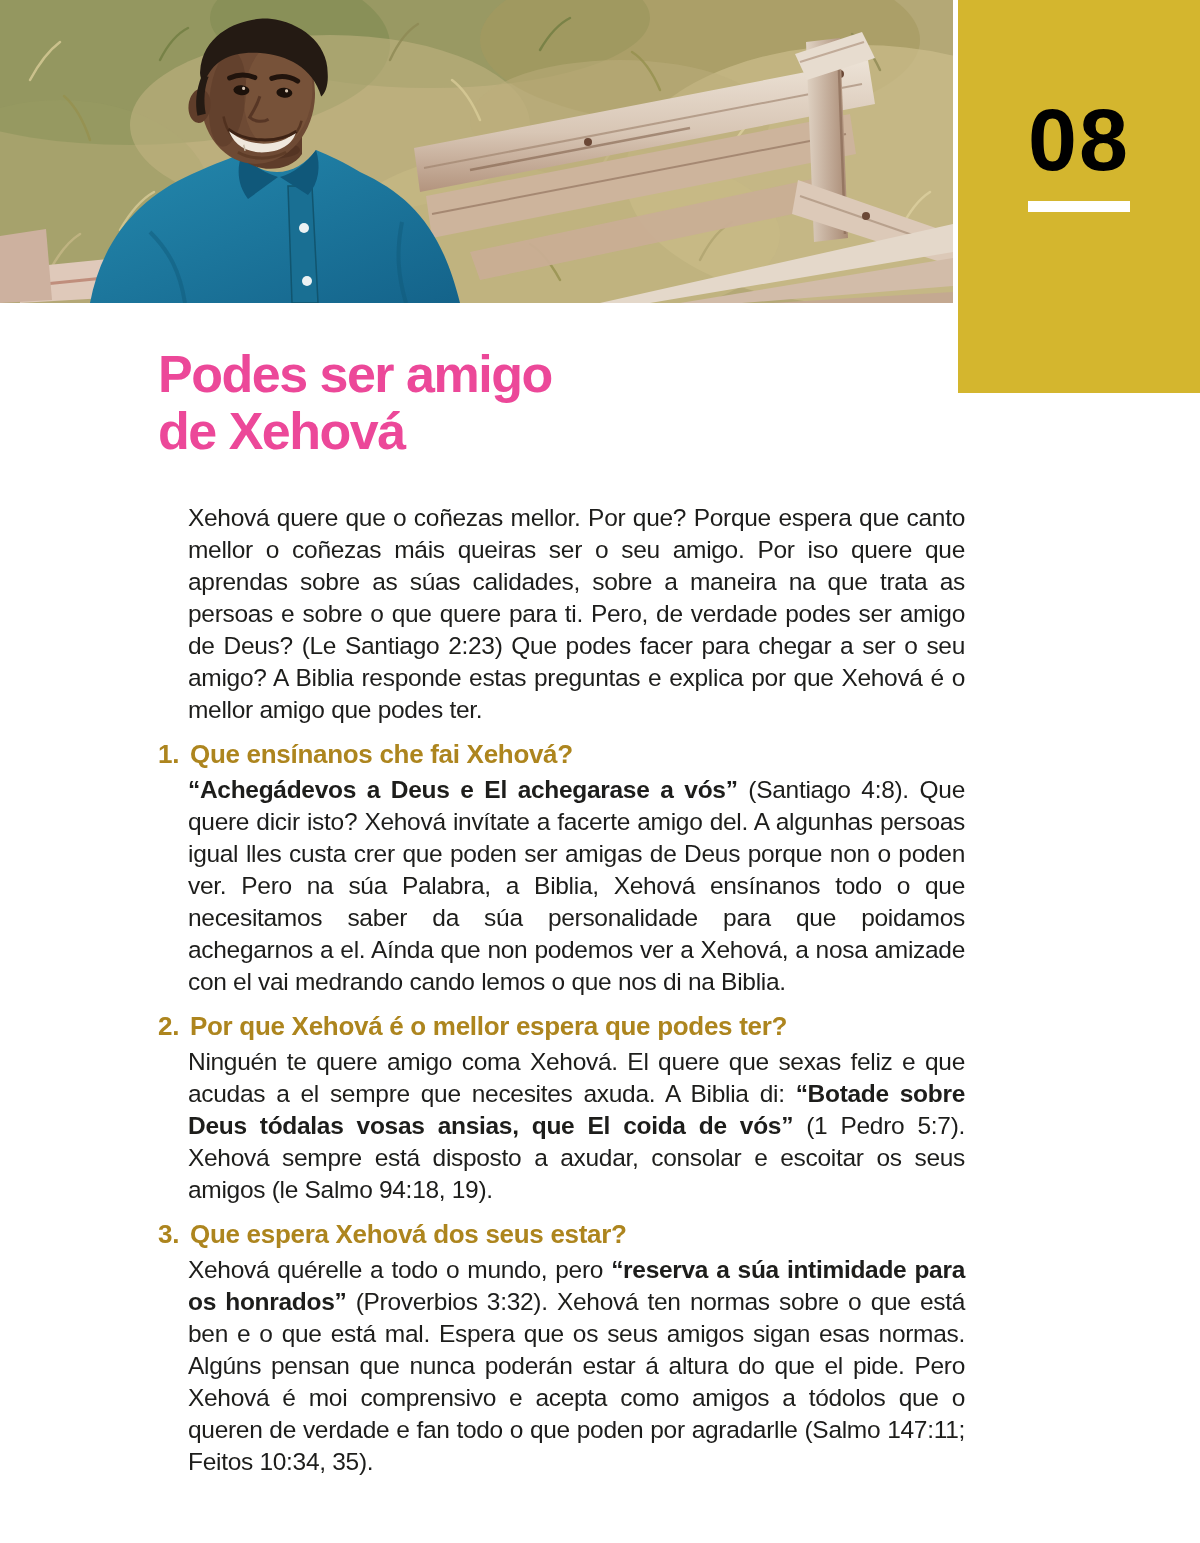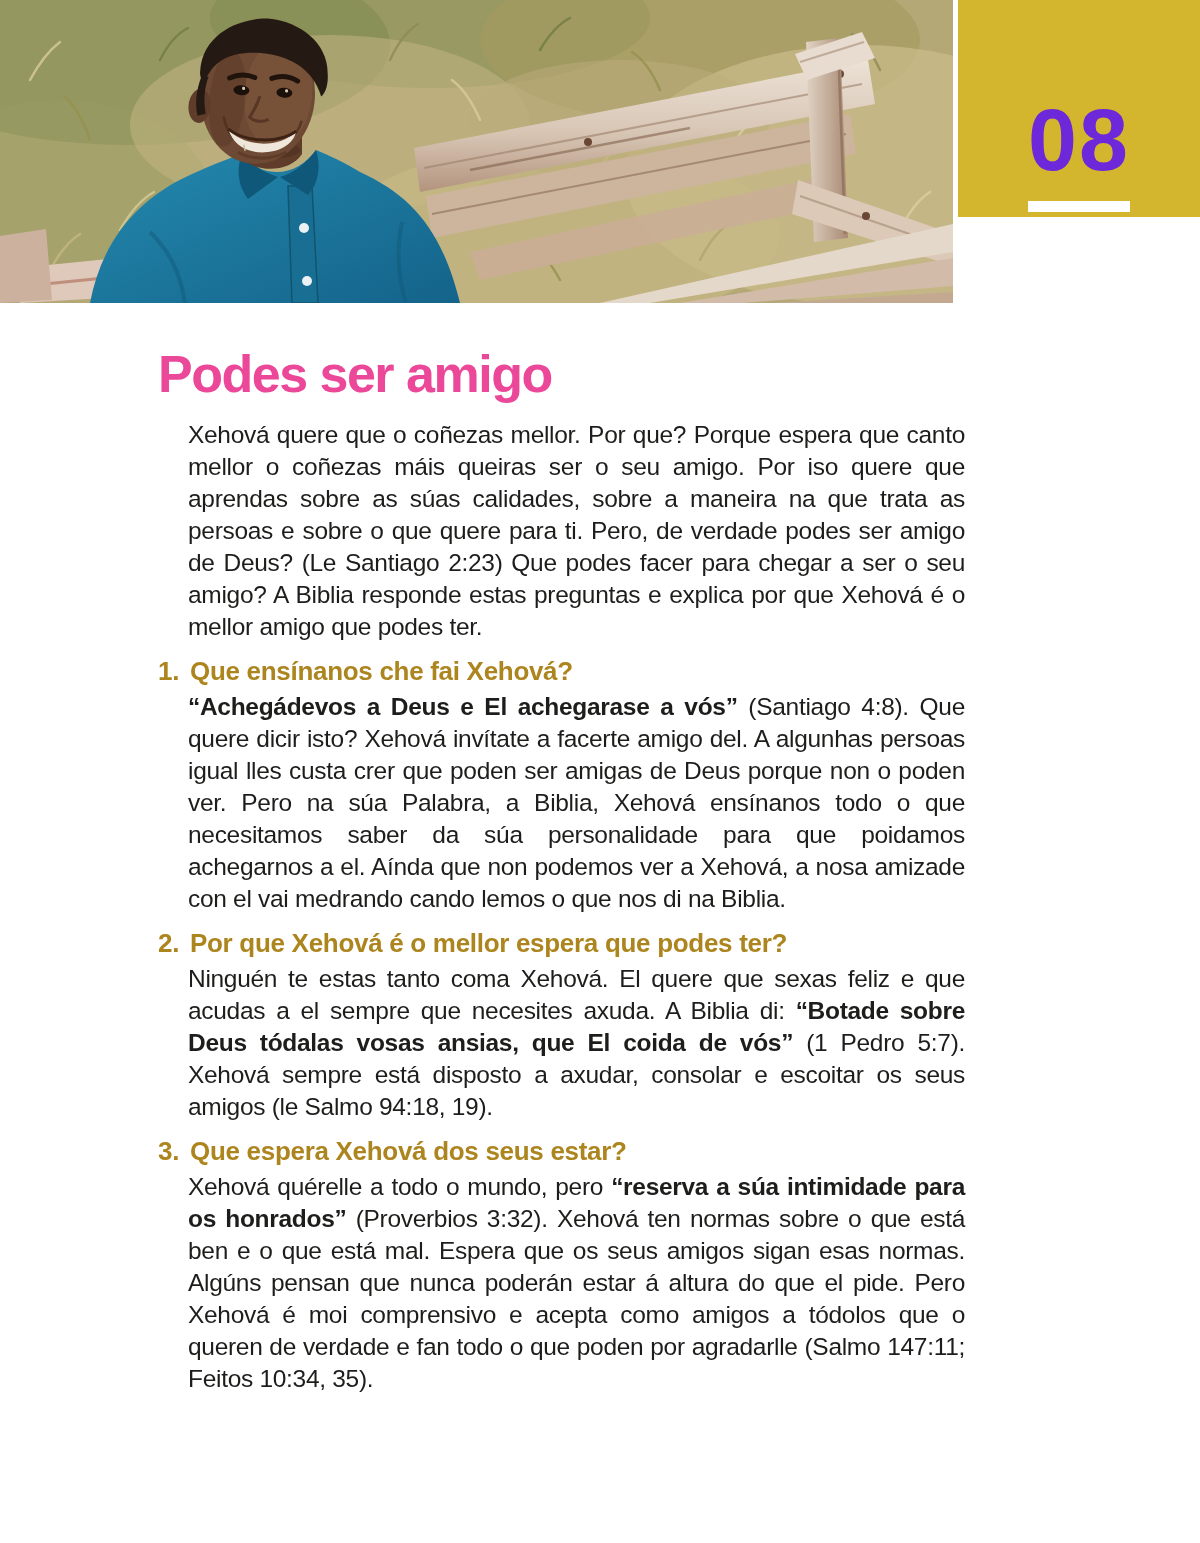--- a/index.html
+++ b/index.html
@@ -6,39 +6,39 @@
   .page{
     position:relative;width:1200px;height:1543px;margin:0 auto;
     background:#ffffff;overflow:hidden;
     font-family:"Liberation Sans",sans-serif;color:#1d1d1b;
   }
   
   .hero-photo{position:absolute;left:0;top:0;width:953px;height:303px;overflow:hidden;}
   .hero-photo svg{display:block;width:100%;height:100%;}
   
   .chapter-badge{
-    position:absolute;left:958px;top:0;width:242px;height:217px;
-    background:#d4b62e;color:#6d28d9;text-align:center;
+    position:absolute;left:958px;top:0;width:242px;height:393px;
+    background:#d4b62e;color:#000000;text-align:center;
   }
   .chapter-number{
     margin-top:96px;font-size:88px;line-height:1;font-weight:700;letter-spacing:2px;
   }
   .chapter-rule{width:102px;height:11px;background:#ffffff;margin:17px auto 0 auto;}
   
   .content{position:absolute;left:158px;top:346px;width:807px;}
   .title{
     margin:0;font-size:52px;line-height:57px;font-weight:700;
     letter-spacing:-1.5px;color:#ec4899;
   }
   .title-line{display:block;}
   p.intro,p.body{
     font-size:24.5px;line-height:32px;letter-spacing:-0.3px;
     text-align:justify;margin:0;width:777px;
   }
-  p.intro{margin:16px 0 0 30px;}
+  p.intro{margin:42px 0 0 30px;}
   p.body{margin:4px 0 0 30px;}
   .question{
     display:flex;margin:12px 0 0 0;font-size:26px;line-height:32px;
     font-weight:700;color:#ad851e;letter-spacing:-0.3px;
   }
   .qnum{flex:none;width:32px;}
   .qtext{flex:1;}
   .bold{font-weight:700;}
 </style>
 </head>
@@ -173,38 +173,39 @@
   </div>
 
   <div class="chapter-badge">
     <div class="chapter-number">08</div>
     <div class="chapter-rule"></div>
   </div>
 
   <main class="content">
     <h1 class="title">
       <span class="title-line">Podes ser amigo</span>
+      <span class="title-line">de Xehová</span>
     </h1>
 
     <p class="intro">Xehová quere que o coñezas mellor. Por que? Porque espera que canto mellor o coñezas máis queiras ser o seu amigo. Por iso quere que aprendas sobre as súas calidades, sobre a maneira na que trata as persoas e sobre o que quere para ti. Pero, de verdade podes ser amigo de Deus? (Le Santiago 2:23) Que podes facer para chegar a ser o seu amigo? A Biblia responde estas preguntas e explica por que Xehová é o mellor amigo que podes ter.</p>
 
     <section>
       <h2 class="question">
         <span class="qnum">1.</span>
         <span class="qtext">Que ensínanos che fai Xehová?</span>
       </h2>
       <p class="body"><span></span><span class="bold">“Achegádevos a Deus e El achegarase a vós”</span><span> (Santiago 4:8). Que quere dicir isto? Xehová invítate a facerte amigo del. A algunhas persoas igual lles custa crer que poden ser amigas de Deus porque non o poden ver. Pero na súa Palabra, a Biblia, Xehová ensínanos todo o que necesitamos saber da súa personalidade para que poidamos achegarnos a el. Aínda que non podemos ver a Xehová, a nosa amizade con el vai medrando cando lemos o que nos di na Biblia.</span></p>
     </section>
 
     <section>
       <h2 class="question">
         <span class="qnum">2.</span>
         <span class="qtext">Por que Xehová é o mellor espera que podes ter?</span>
       </h2>
-      <p class="body"><span>Ninguén te estas tanto coma Xehová. El quere que sexas feliz e que acudas a el sempre que necesites axuda. A Biblia di: </span><span class="bold">“Botade sobre Deus tódalas vosas ansias, que El coida de vós”</span><span> (1 Pedro 5:7). Xehová sempre está disposto a axudar, consolar e escoitar os seus amigos (le Salmo 94:18, 19).</span></p>
+      <p class="body"><span>Ninguén te quere amigo coma Xehová. El quere que sexas feliz e que acudas a el sempre que necesites axuda. A Biblia di: </span><span class="bold">“Botade sobre Deus tódalas vosas ansias, que El coida de vós”</span><span> (1 Pedro 5:7). Xehová sempre está disposto a axudar, consolar e escoitar os seus amigos (le Salmo 94:18, 19).</span></p>
     </section>
 
     <section>
       <h2 class="question">
         <span class="qnum">3.</span>
         <span class="qtext">Que espera Xehová dos seus estar?</span>
       </h2>
       <p class="body"><span>Xehová quérelle a todo o mundo, pero </span><span class="bold">“reserva a súa intimidade para os honrados”</span><span> (Proverbios 3:32). Xehová ten normas sobre o que está ben e o que está mal. Espera que os seus amigos sigan esas normas. Algúns pensan que nunca poderán estar á altura do que el pide. Pero Xehová é moi comprensivo e acepta como amigos a tódolos que o queren de verdade e fan todo o que poden por agradarlle (Salmo 147:11; Feitos 10:34, 35).</span></p>
     </section>
   </main>

